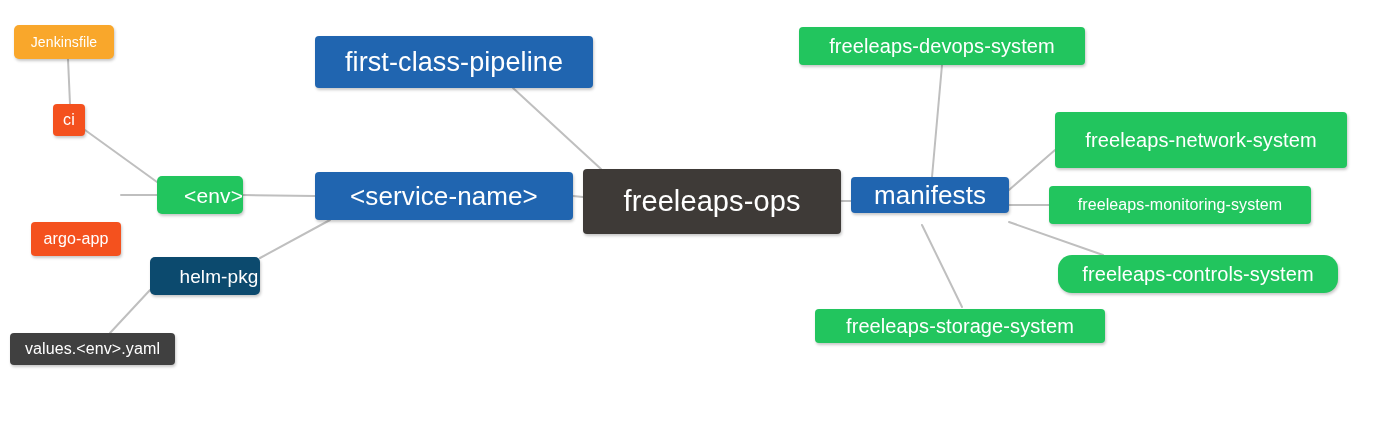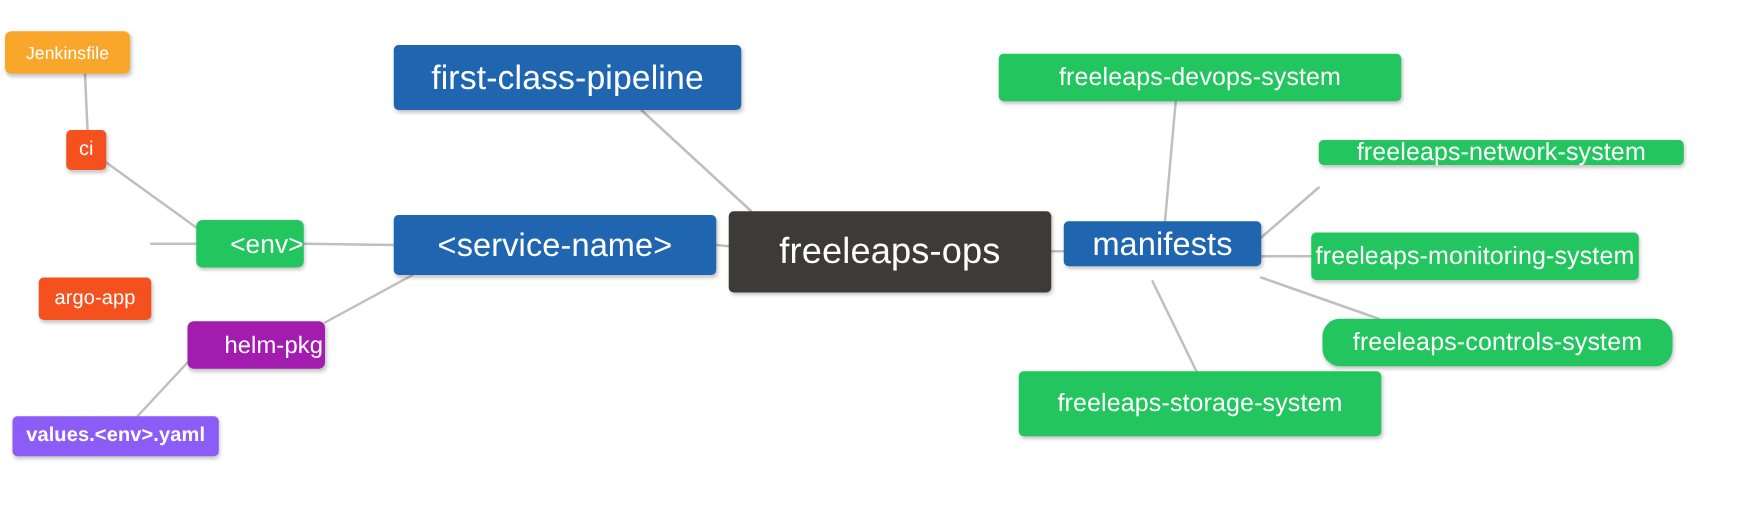--- a/index.html
+++ b/index.html
@@ -62,59 +62,59 @@
       <line x1="513" y1="88" x2="601" y2="169" class="edge" stroke="#bfbfbf"></line>
       <line x1="573" y1="196" x2="583" y2="197" class="edge" stroke="#bfbfbf"></line>
       <line x1="841" y1="201" x2="851" y2="201" class="edge" stroke="#bfbfbf"></line>
       <line x1="932" y1="177" x2="942" y2="65" class="edge" stroke="#bfbfbf"></line>
       <line x1="1009" y1="190" x2="1055" y2="150" class="edge" stroke="#bfbfbf"></line>
       <line x1="1009" y1="205" x2="1049" y2="205" class="edge" stroke="#bfbfbf"></line>
       <line x1="1009" y1="222" x2="1103" y2="255" class="edge" stroke="#bfbfbf"></line>
       <line x1="922" y1="225" x2="962" y2="307" class="edge" stroke="#bfbfbf"></line>
     </svg>
   <div id="node-layer">
-      <div class="node" style="left: 4px; top: 25px; width: 100px; height: 34px; background: rgb(249, 167, 43); font-size: 14px; border-radius: 5px;">
+      <div class="node" style="left: 14px; top: 25px; width: 100px; height: 34px; background: rgb(249, 167, 43); font-size: 14px; border-radius: 5px;">
         <span class="node-label">Jenkinsfile</span>
       </div>
       <div class="node" style="left: 53px; top: 104px; width: 32px; height: 32px; background: rgb(244, 81, 30); font-size: 16px; border-radius: 4px;">
         <span class="node-label">ci</span>
       </div>
       <div class="node" style="left: 31px; top: 177px; width: 90px; height: 34px; background: rgb(244, 81, 30); font-size: 16px; border-radius: 4px; margin-top: 45px;">
         <span class="node-label">argo-app</span>
       </div>
       <div class="node" style="left: 157px; top: 176px; width: 86px; height: 38px; background: rgb(34, 197, 94); font-size: 21px; border-radius: 5px; justify-content: flex-end;">
         <span class="node-label">&lt;env&gt;</span>
       </div>
-      <div class="node" style="left: 150px; top: 257px; width: 110px; height: 38px; background: #a21caf; font-size: 19px; border-radius: 5px; padding-left: 28px;">
+      <div class="node" style="left: 150px; top: 257px; width: 110px; height: 38px; background: #0c4a6e; font-size: 19px; border-radius: 5px; padding-left: 28px;">
         <span class="node-label">helm-pkg</span>
       </div>
-      <div class="node" style="left: 10px; top: 333px; width: 165px; height: 32px; background: #8b5cf6; font-size: 16px; border-radius: 4px; font-weight: bold;">
+      <div class="node" style="left: 10px; top: 333px; width: 165px; height: 32px; background: #404040; font-size: 16px; border-radius: 4px;">
         <span class="node-label">values.&lt;env&gt;.yaml</span>
       </div>
       <div class="node" style="left: 315px; top: 36px; width: 278px; height: 52px; background: rgb(32, 101, 176); font-size: 27px; border-radius: 4px;">
         <span class="node-label">first-class-pipeline</span>
       </div>
       <div class="node" style="left: 315px; top: 172px; width: 258px; height: 48px; background: rgb(32, 101, 176); font-size: 26px; border-radius: 4px;">
         <span class="node-label">&lt;service-name&gt;</span>
       </div>
       <div class="node" style="left: 583px; top: 169px; width: 258px; height: 65px; background: rgb(62, 58, 55); font-size: 29px; border-radius: 4px; text-align: right;">
         <span class="node-label">freeleaps-ops</span>
       </div>
       <div class="node" style="left: 851px; top: 177px; width: 158px; height: 36px; background: rgb(32, 101, 176); font-size: 26px; border-radius: 4px;">
         <span class="node-label">manifests</span>
       </div>
-      <div class="node" style="left: 799px; top: 27px; width: 322px; height: 38px; background: rgb(34, 197, 94); font-size: 20px; border-radius: 4px; margin-top: 16px;">
+      <div class="node" style="left: 799px; top: 27px; width: 286px; height: 38px; background: rgb(34, 197, 94); font-size: 20px; border-radius: 4px;">
         <span class="node-label">freeleaps-devops-system</span>
       </div>
-      <div class="node" style="left: 1055px; top: 112px; width: 292px; height: 20px; background: rgb(34, 197, 94); font-size: 20px; border-radius: 4px;">
+      <div class="node" style="left: 1055px; top: 112px; width: 292px; height: 56px; background: rgb(34, 197, 94); font-size: 20px; border-radius: 4px;">
         <span class="node-label">freeleaps-network-system</span>
       </div>
-      <div class="node" style="left: 1049px; top: 186px; width: 262px; height: 38px; background: rgb(34, 197, 94); font-size: 20px; border-radius: 4px;">
+      <div class="node" style="left: 1049px; top: 186px; width: 262px; height: 38px; background: rgb(34, 197, 94); font-size: 16px; border-radius: 4px;">
         <span class="node-label">freeleaps-monitoring-system</span>
       </div>
       <div class="node" style="left: 1058px; top: 255px; width: 280px; height: 38px; background: rgb(34, 197, 94); font-size: 20px; border-radius: 14px;">
         <span class="node-label">freeleaps-controls-system</span>
       </div>
-      <div class="node" style="left: 815px; top: 297px; width: 290px; height: 52px; background: rgb(34, 197, 94); font-size: 20px; border-radius: 4px;">
+      <div class="node" style="left: 815px; top: 309px; width: 290px; height: 34px; background: rgb(34, 197, 94); font-size: 20px; border-radius: 4px;">
         <span class="node-label">freeleaps-storage-system</span>
       </div>
     </div>
 </div>
 
 </body></html>

